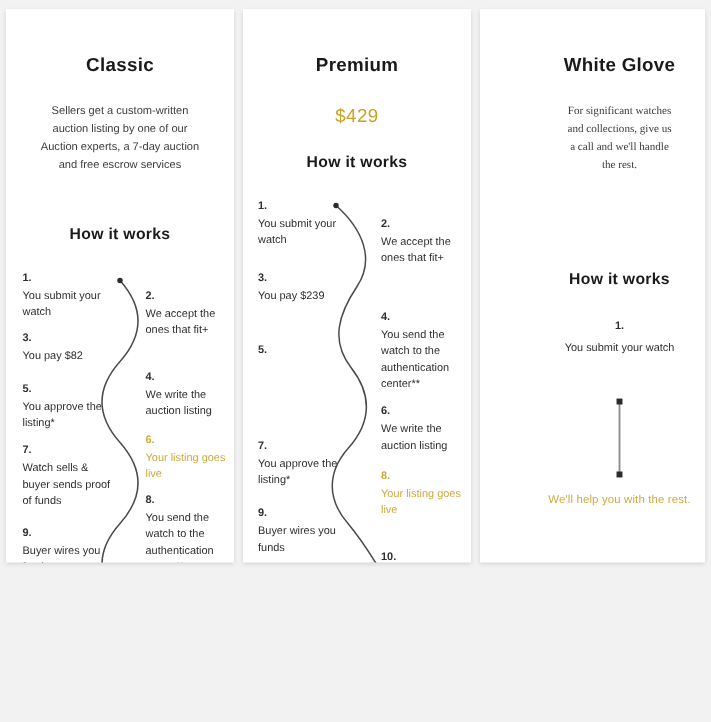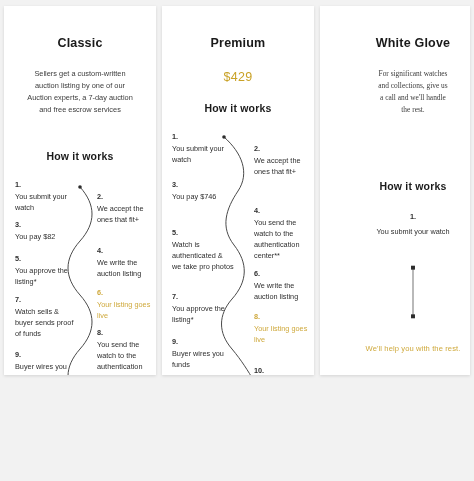--- a/index.html
+++ b/index.html
@@ -119,21 +119,21 @@
     display: block;
   }
   .wg-line-wrap {
     margin-top: 17px;
     height: 72px;
     position: relative;
   }
   .wg-note {
     font-size: 7.6px;
     color: #cfa93c;
-    margin-top: 16px;
+    margin-top: 0;
     letter-spacing: 0.1px;
   }
 </style>
 </head>
 <body>
 
 <div class="pricing-board">
 
   <div class="plan-card classic">
     <div class="plan-head">
@@ -170,23 +170,23 @@
     <div class="how-it-works">How it works</div>
     <div class="steps-region">
       <svg class="squiggle" viewBox="0 0 152 270" preserveAspectRatio="none">
         <path d="M 62 6 C 80 22, 88 42, 76 60 C 64 78, 58 96, 72 114 C 86 132, 86 150, 70 168 C 56 184, 56 202, 70 218 C 80 230, 86 240, 92 250" fill="none" stroke="#4a4a4a" stroke-width="1"></path>
         <circle cx="62" cy="6" r="1.8" fill="#2b2b2b"></circle>
         <circle cx="92" cy="250" r="1.8" fill="#2b2b2b"></circle>
       </svg>
       <div class="steps-layer">
           <div class="step left" style="top: 0px;"><span class="step-num">1.</span><span>You submit your watch</span></div>
           <div class="step right" style="top: 12px;"><span class="step-num">2.</span><span>We accept the ones that fit+</span></div>
-          <div class="step left" style="top: 48px;"><span class="step-num">3.</span><span>You pay $746</span></div>
+          <div class="step left" style="top: 48px;"><span class="step-num">3.</span><span>You pay $239</span></div>
           <div class="step right" style="top: 74px;"><span class="step-num">4.</span><span>You send the watch to the authentication center**</span></div>
-          <div class="step left" style="top: 96px;"><span class="step-num">5.</span><span>Watch is authenticated &amp; we take pro photos</span></div>
+          <div class="step left" style="top: 96px;"><span class="step-num">5.</span></div>
           <div class="step right" style="top: 137px;"><span class="step-num">6.</span><span>We write the auction listing</span></div>
           <div class="step left" style="top: 160px;"><span class="step-num">7.</span><span>You approve the listing*</span></div>
           <div class="step right gold" style="top: 180px;"><span class="step-num">8.</span><span>Your listing goes live</span></div>
           <div class="step left" style="top: 205px;"><span class="step-num">9.</span><span>Buyer wires you funds</span></div>
           <div class="step right" style="top: 234px;">
             <span class="step-num">10.</span>
           </div>
         </div>
     </div>
   </div>

